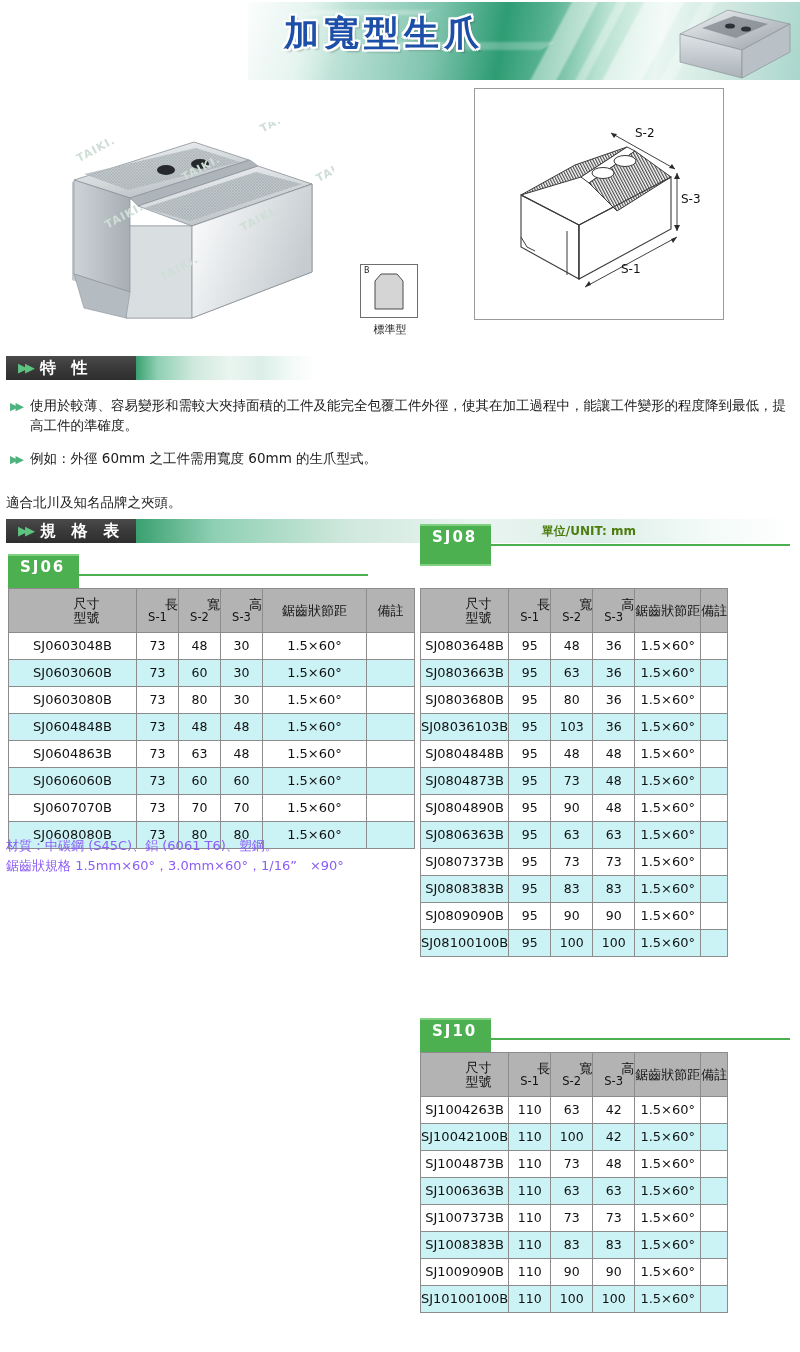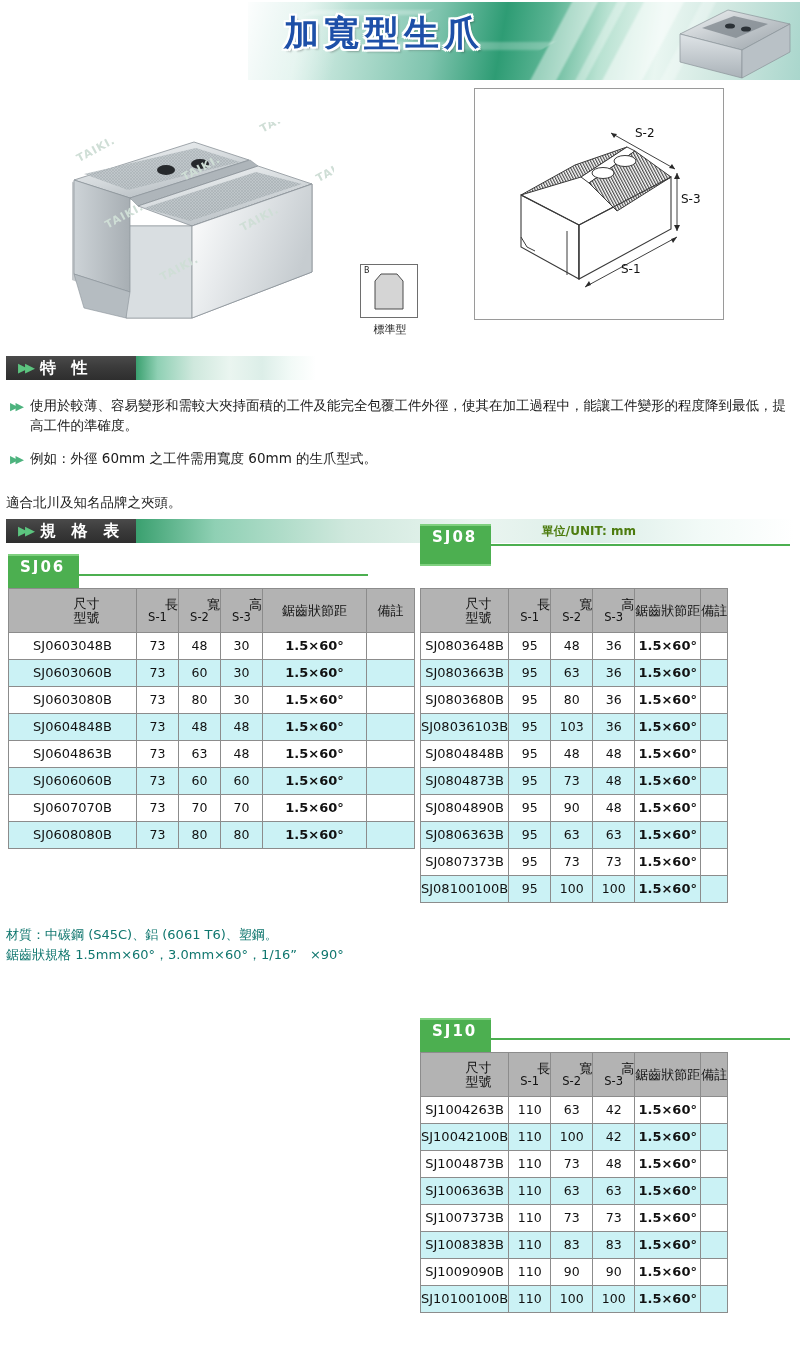--- a/index.html
+++ b/index.html
@@ -115,29 +115,29 @@
     height: 27px; line-height: 1.05; white-space: nowrap;
   }
   table.spec thead th {
     background: #b3b3b3; color: #111; font-weight: normal; height: 44px;
     font-size: 13px;
   }
   table.spec thead th .two { display: block; padding-left: 28px; }
   table.spec thead th .sub { display: block; font-size: 11.5px; }
   table.spec tbody tr.alt td { background: #cbf2f5; }
   td.model { font-size: 13px; letter-spacing: 0px; }
-  td.pitch { font-size: 13px; font-weight: bold; }
+  td.pitch { font-size: 13px; }
   .col-model { width: 128px; }
   .col-s { width: 36px; }
   .col-pitch { width: 104px; margin-top: 8px; }
   .col-note { width: 48px; }
 
   
-  .mat-note { position: absolute; left: 6px; top: 925px; font-size: 13px;
-              line-height: 1.55; color: #0f766e; }
+  .mat-note { position: absolute; left: 6px; top: 836px; font-size: 13px;
+              line-height: 1.55; color: #8b5cf6; }
 </style>
 </head>
 <body>
 
 <div class="page">
 
   <div class="banner">
     <div class="streak st1"></div>
     <div class="streak st2"></div>
     <div class="streak st3"></div>
@@ -495,20 +495,36 @@
         </tr>
         <tr>
           <td class="col-model model">SJ0807373B</td>
           <td class="col-s">95</td>
           <td class="col-s">73</td>
           <td class="col-s">73</td>
           <td class="col-pitch pitch">1.5×60°</td>
           <td class="col-note"></td>
         </tr>
         <tr class="alt">
+          <td class="col-model model">SJ0808383B</td>
+          <td class="col-s">95</td>
+          <td class="col-s">83</td>
+          <td class="col-s">83</td>
+          <td class="col-pitch pitch">1.5×60°</td>
+          <td class="col-note"></td>
+        </tr>
+        <tr>
+          <td class="col-model model">SJ0809090B</td>
+          <td class="col-s">95</td>
+          <td class="col-s">90</td>
+          <td class="col-s">90</td>
+          <td class="col-pitch pitch">1.5×60°</td>
+          <td class="col-note"></td>
+        </tr>
+        <tr class="alt">
           <td class="col-model model">SJ08100100B</td>
           <td class="col-s">95</td>
           <td class="col-s">100</td>
           <td class="col-s">100</td>
           <td class="col-pitch pitch">1.5×60°</td>
           <td class="col-note"></td>
         </tr>
       </tbody>
   </table>
 

